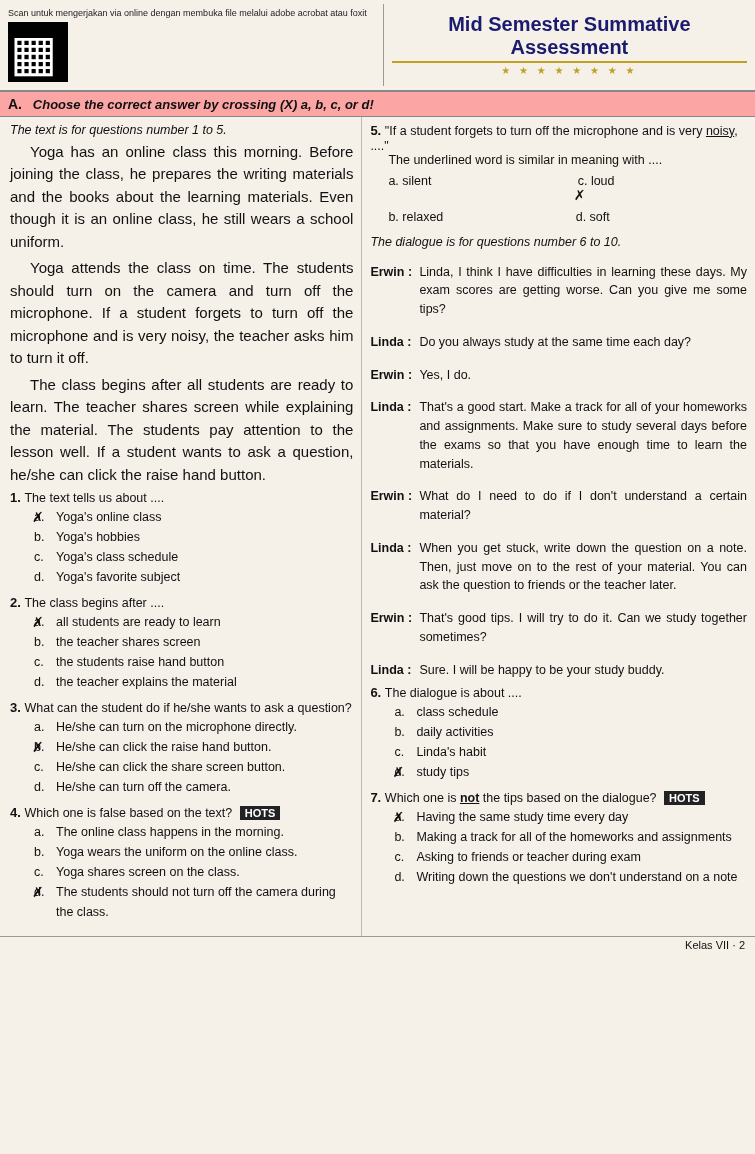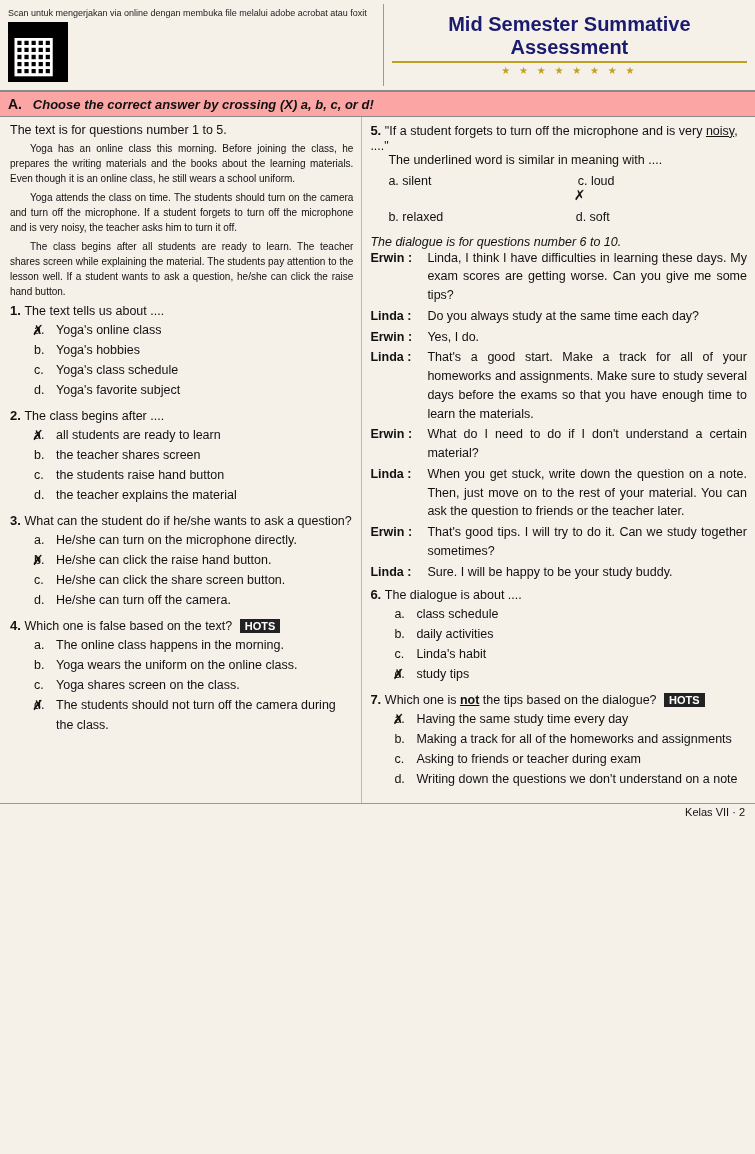--- a/index.html
+++ b/index.html
@@ -105,25 +105,26 @@
       width: 48%;
       padding: 6px 8px 6px 10px;
       border-right: 1px solid #bbb;
     }
     .right-col {
       width: 52%;
       padding: 6px 8px 6px 8px;
     }
 
     .section-header {
+      font-style: italic;
       font-size: 12.5px;
       margin-bottom: 4px;
     }
     .passage-text {
-      font-size: 10px;
+      font-size: 15px;
       line-height: 1.5;
       text-align: justify;
     }
     .passage-text p {
       margin-bottom: 4px;
       text-indent: 20px;
     }
 
     .question-block {
       margin-bottom: 8px;
@@ -178,22 +179,23 @@
       font-style: italic;
       font-size: 12.5px;
     }
     .dialogue-table {
       font-size: 12.5px;
       line-height: 1.5;
       margin-bottom: 6px;
     }
     .dialogue-row {
       display: flex;
-      gap: 12px;
+      gap: 4px;
       margin-bottom: 2px;
+      margin-top: 14px;
     }
     .speaker {
       min-width: 45px;
       font-weight: normal;
     }
     .dialogue-line {
       flex: 1;
       text-align: justify;
     }
 

